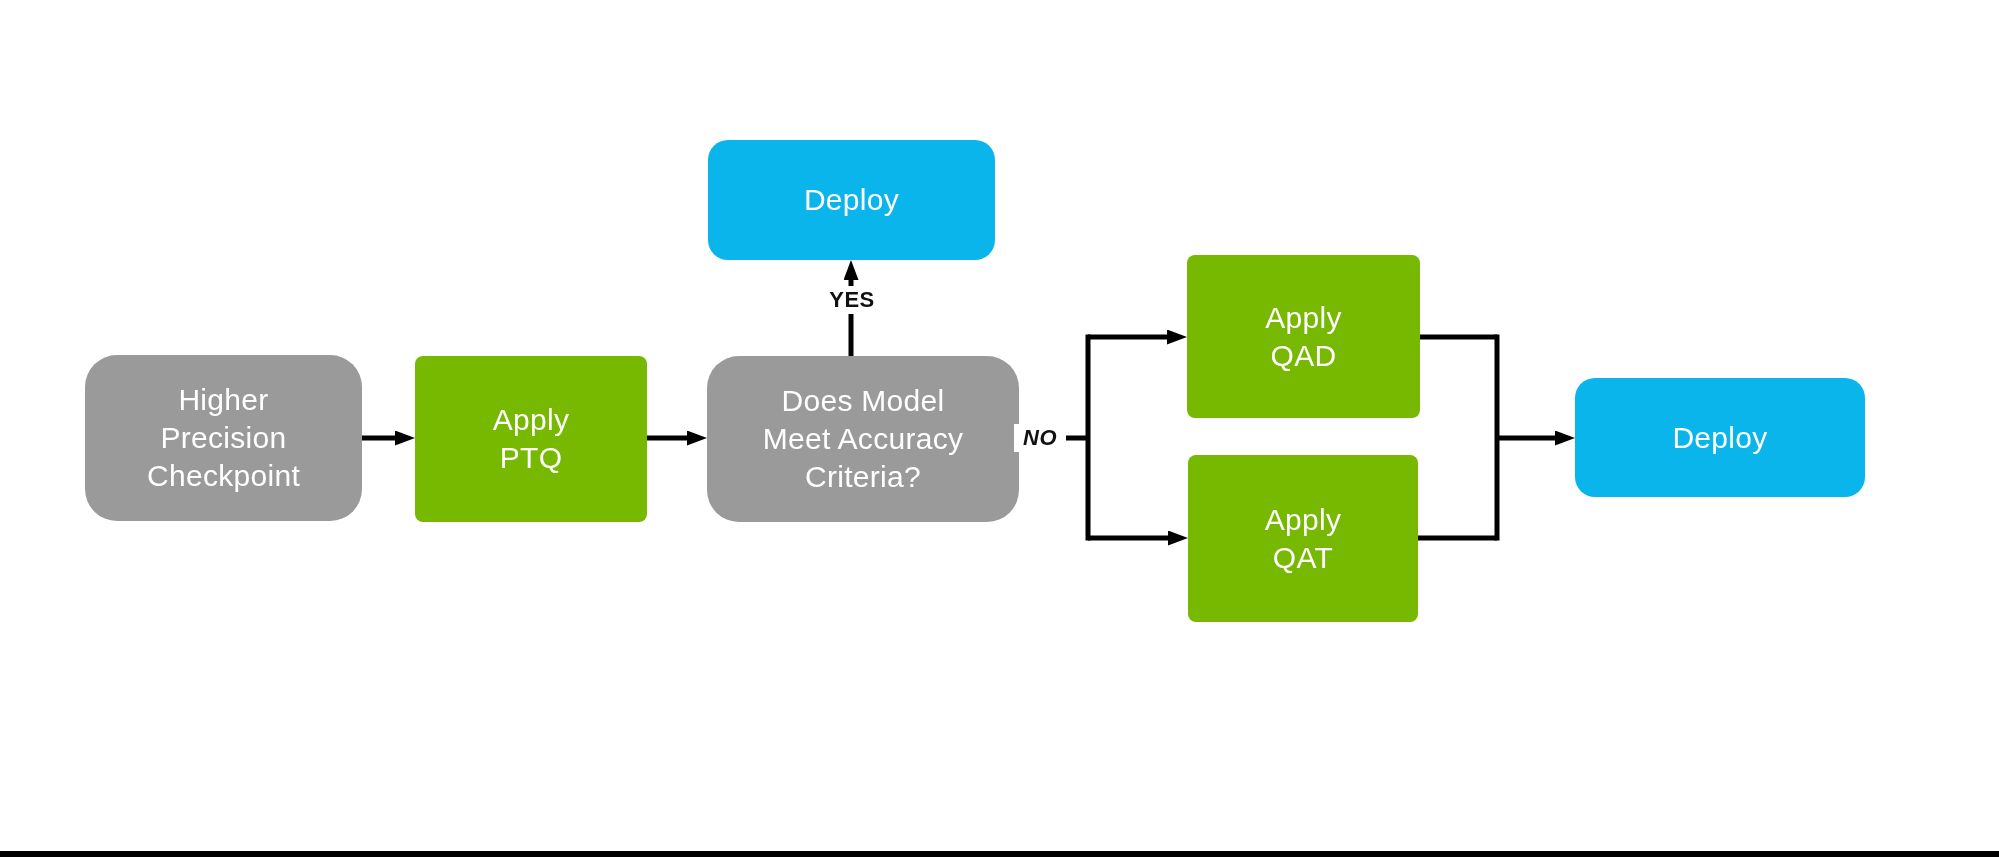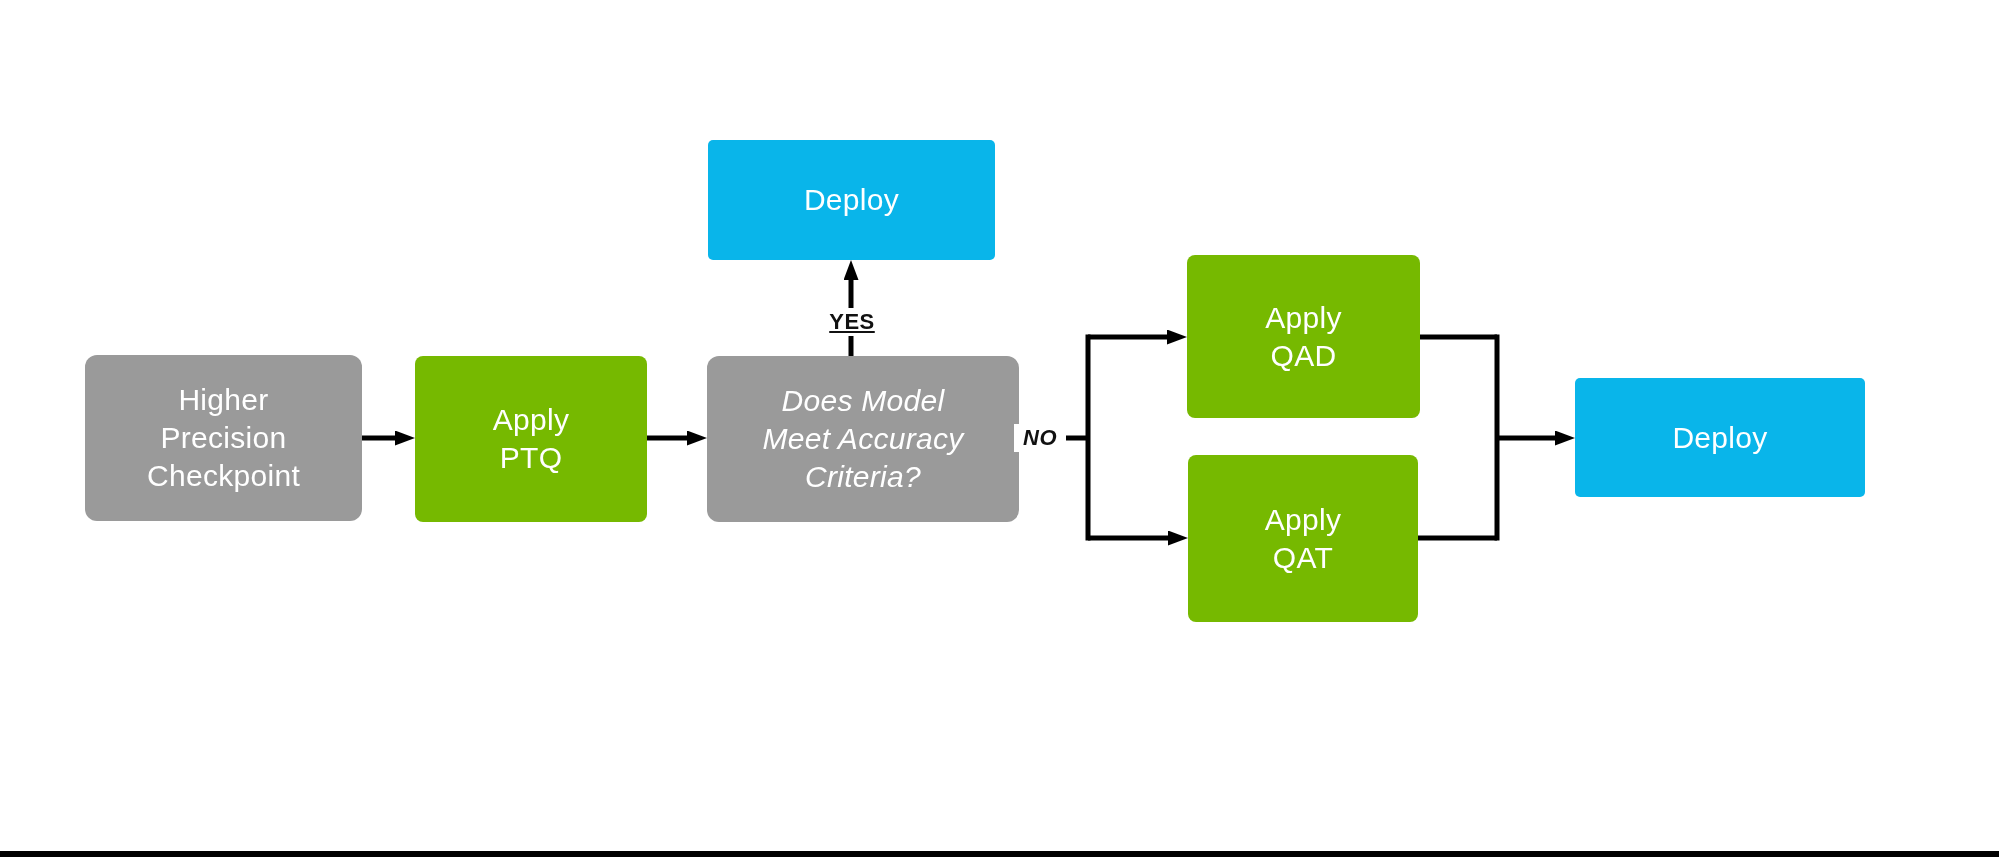--- a/index.html
+++ b/index.html
@@ -33,45 +33,45 @@
     display: flex;
     align-items: center;
     justify-content: center;
     text-align: center;
     color: var(--nodetext, #ffffff);
     font-size: 30px;
     line-height: 38px;
     letter-spacing: 0.3px;
   }
   .node span { white-space: pre-line; }
-  .gray  { background: var(--gray,  #9a9a9a); border-radius: 12px; }
+  .gray  { background: var(--gray,  #9a9a9a); border-radius: 32px; }
   .green { background: var(--green, #76b900); border-radius: 8px; }
-  .blue  { background: var(--blue,  #09b5ea); border-radius: 5px; }
+  .blue  { background: var(--blue,  #09b5ea); border-radius: 20px; }
 
   .n-hp       { left:  85px; top: 355px; width: 277px; height: 166px; }
   .n-ptq      { left: 415px; top: 356px; width: 232px; height: 166px; }
-  .n-criteria { left: 707px; top: 356px; width: 312px; height: 166px; font-style: italic; }
+  .n-criteria { left: 707px; top: 356px; width: 312px; height: 166px; }
   .n-deploy-t { left: 708px; top: 140px; width: 287px; height: 120px; }
   .n-qad      { left: 1187px; top: 255px; width: 233px; height: 163px; }
   .n-qat      { left: 1188px; top: 455px; width: 230px; height: 167px; }
   .n-deploy-f { left: 1575px; top: 378px; width: 290px; height: 119px; }
 
   .edge-label {
     position: absolute;
     background: var(--bg, #ffffff);
     color: var(--labeltext, #111111);
     font-size: 22px;
     font-weight: bold;
     letter-spacing: 0.5px;
     text-align: center;
     display: flex;
     align-items: center;
     justify-content: center;
   }
-  .lbl-yes { left: 810px; top: 308px; width: 84px; height: 28px; text-decoration: underline; }
+  .lbl-yes { left: 810px; top: 286px; width: 84px; height: 28px; }
   .lbl-no  { left: 1014px; top: 424px; width: 52px; height: 28px; font-style: italic; }
 
   .bottom-bar {
     position: absolute;
     left: 0; bottom: 0;
     width: 100%;
     height: 6px;
     background: var(--bar, #000000);
   }
 </style>

